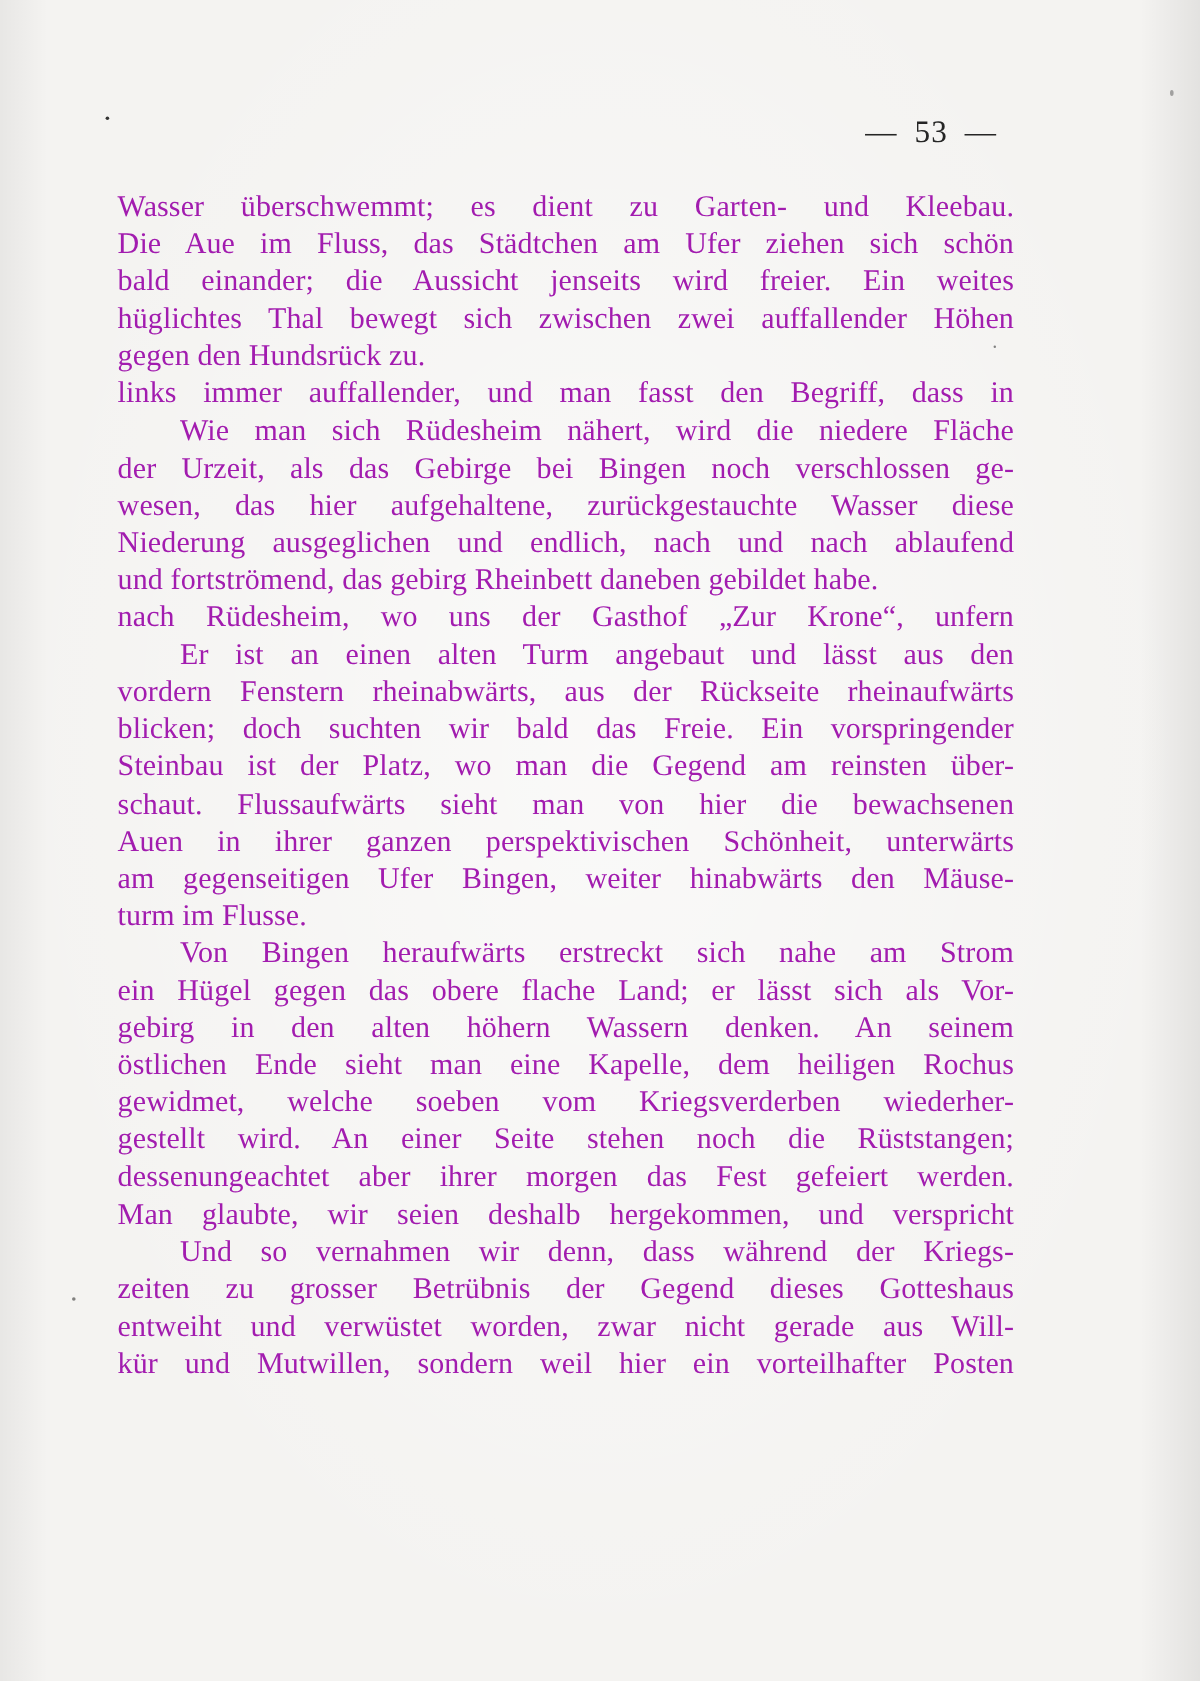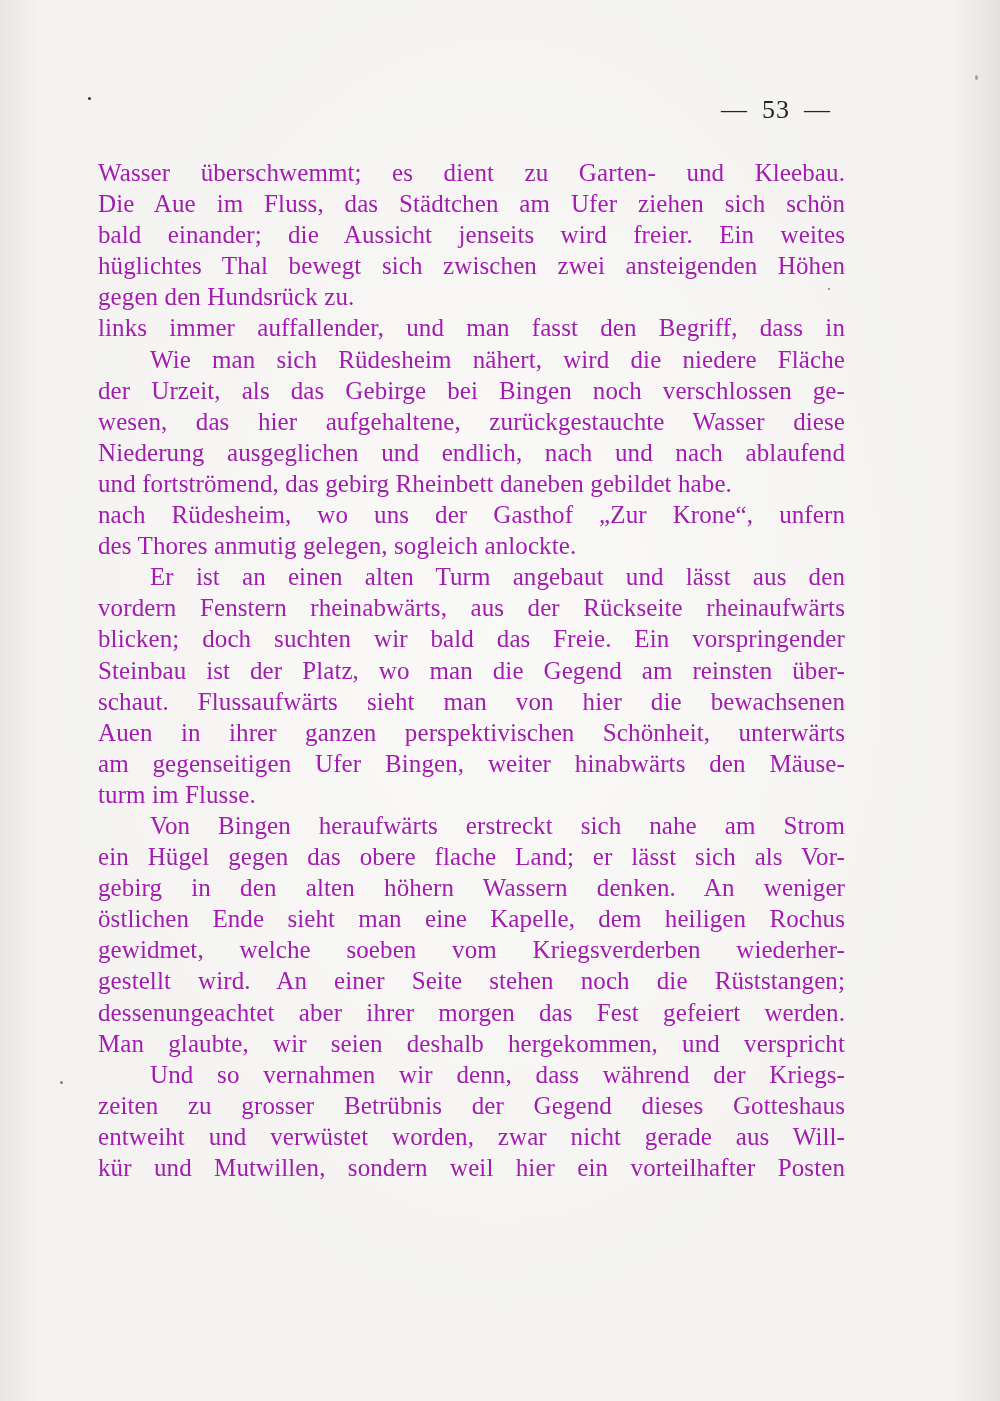--- a/index.html
+++ b/index.html
@@ -77,49 +77,48 @@
 <div class="page">
   <div class="page-number">
     <span class="dash">—</span><span>53</span><span class="dash">—</span>
   </div>
 
   <div class="text" id="text-body">
       <div class="para">
         <span class="line">Wasser überschwemmt; es dient zu Garten- und Kleebau.</span>
         <span class="line">Die Aue im Fluss, das Städtchen am Ufer ziehen sich schön</span>
         <span class="line">bald einander; die Aussicht jenseits wird freier. Ein weites</span>
-        <span class="line">hüglichtes Thal bewegt sich zwischen zwei ansteigenden Höhen</span>
+        <span class="line">hüglichtes Thal bewegt sich zwischen zwei auffallender Höhen</span>
         <span class="line last">gegen den Hundsrück zu.</span>
       </div>
       <div class="para">
         <span class="line">links immer auffallender, und man fasst den Begriff, dass in</span>
         <span class="line indent">Wie man sich Rüdesheim nähert, wird die niedere Fläche</span>
         <span class="line">der Urzeit, als das Gebirge bei Bingen noch verschlossen ge-</span>
         <span class="line">wesen, das hier aufgehaltene, zurückgestauchte Wasser diese</span>
         <span class="line">Niederung ausgeglichen und endlich, nach und nach ablaufend</span>
         <span class="line last">und fortströmend, das gebirg Rheinbett daneben gebildet habe.</span>
       </div>
       <div class="para">
         <span class="line">nach Rüdesheim, wo uns der Gasthof „Zur Krone“, unfern</span>
-        <span class="line last">des Thores anmutig gelegen, sogleich anlockte.</span>
       </div>
       <div class="para">
         <span class="line indent">Er ist an einen alten Turm angebaut und lässt aus den</span>
         <span class="line">vordern Fenstern rheinabwärts, aus der Rückseite rheinaufwärts</span>
         <span class="line">blicken; doch suchten wir bald das Freie. Ein vorspringender</span>
         <span class="line">Steinbau ist der Platz, wo man die Gegend am reinsten über-</span>
         <span class="line">schaut. Flussaufwärts sieht man von hier die bewachsenen</span>
         <span class="line">Auen in ihrer ganzen perspektivischen Schönheit, unterwärts</span>
         <span class="line">am gegenseitigen Ufer Bingen, weiter hinabwärts den Mäuse-</span>
         <span class="line last">turm im Flusse.</span>
       </div>
       <div class="para">
         <span class="line indent">Von Bingen heraufwärts erstreckt sich nahe am Strom</span>
         <span class="line">ein Hügel gegen das obere flache Land; er lässt sich als Vor-</span>
-        <span class="line">gebirg in den alten höhern Wassern denken. An weniger</span>
+        <span class="line">gebirg in den alten höhern Wassern denken. An seinem</span>
         <span class="line">östlichen Ende sieht man eine Kapelle, dem heiligen Rochus</span>
         <span class="line">gewidmet, welche soeben vom Kriegsverderben wiederher-</span>
         <span class="line">gestellt wird. An einer Seite stehen noch die Rüststangen;</span>
         <span class="line">dessenungeachtet aber ihrer morgen das Fest gefeiert werden.</span>
         <span class="line">Man glaubte, wir seien deshalb hergekommen, und verspricht</span>
       </div>
       <div class="para">
         <span class="line indent">Und so vernahmen wir denn, dass während der Kriegs-</span>
         <span class="line">zeiten zu grosser Betrübnis der Gegend dieses Gotteshaus</span>
         <span class="line">entweiht und verwüstet worden, zwar nicht gerade aus Will-</span>

